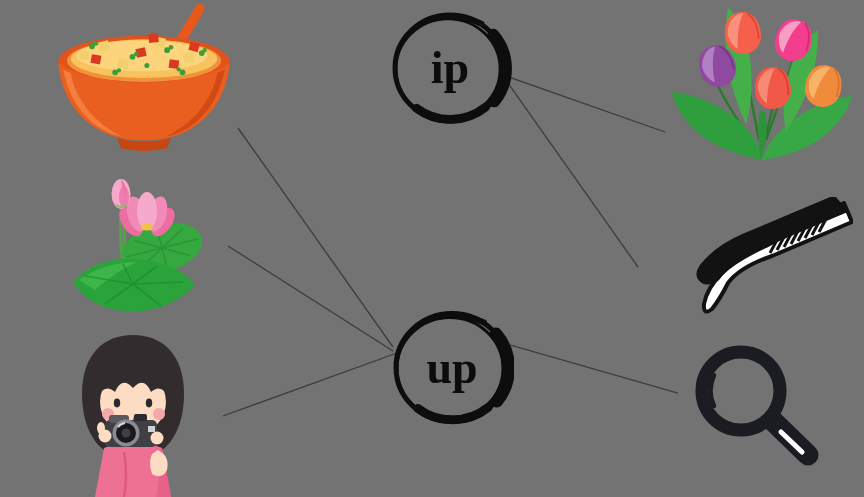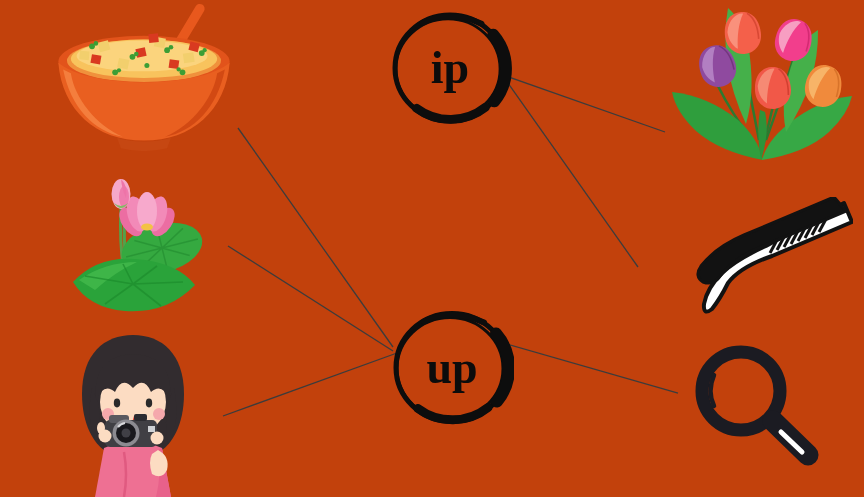--- a/index.html
+++ b/index.html
@@ -1,16 +1,16 @@
 <!DOCTYPE html>
 <html><head>
 <meta charset="utf-8">
 <style>
   html,body{margin:0;padding:0;background:#fff;}
-  .canvas{position:relative;width:864px;height:497px;background:#c2410c;overflow:hidden;
+  .canvas{position:relative;width:864px;height:497px;background:#737373;overflow:hidden;
           font-family:"Liberation Serif", serif;}
   .lines{position:absolute;left:0;top:0;width:864px;height:497px;pointer-events:none;}
   .item,.node{position:absolute;}
   .item svg{width:100%;height:100%;display:block;}
   .node .ring{position:absolute;inset:0;width:100%;height:100%;}
   .node .word{position:absolute;inset:0;display:flex;align-items:center;justify-content:center;
               font-weight:bold;font-size:46px;color:#0c0c0c;line-height:1;user-select:none;}
   .item-soup{left:46px;top:2px;width:196px;height:154px;}
   .item-lotus{left:64px;top:172px;width:142px;height:146px;}
   .item-girl{left:68px;top:330px;width:130px;height:167px;}

